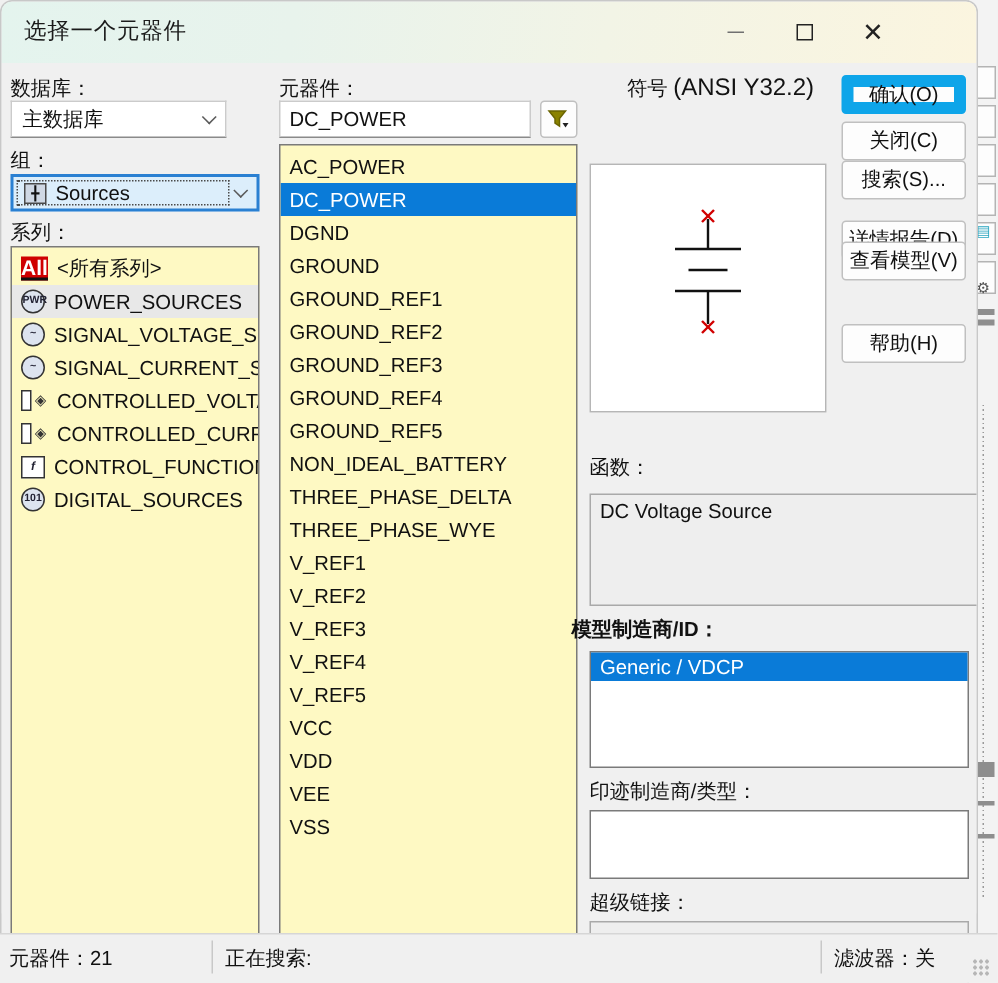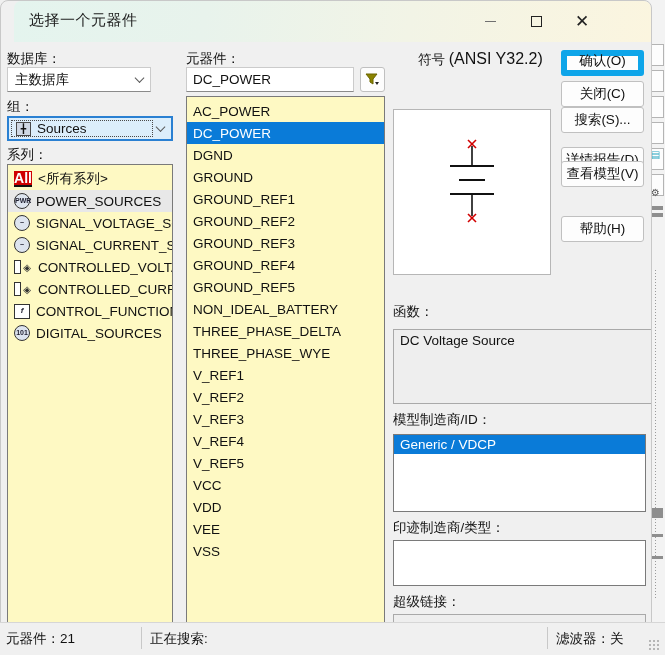--- a/index.html
+++ b/index.html
@@ -42,21 +42,20 @@
     width: 652px; height: 648px;
     background: #f0f0f0;
     border: 1px solid #c8c8c8;
     border-radius: 8px 8px 0 0;
     overflow: hidden;
   }
   #titlebar {
     position: relative; height: 41px;
     background: linear-gradient(100deg, #e4f4ee 0%, #e8f3ec 30%, #f2f4e6 62%, #fbf5df 100%);
     border-radius: 7px 7px 0 0;
-    margin-left: 13px;
   }
   #title-text {
     position: absolute; left: 15px; top: 10px;
     font-size: 15px; color: #1b1b1b; letter-spacing: .5px;
   }
   .wbtn {
     position: absolute; top: 0; width: 46px; height: 41px;
     display: flex; align-items: center; justify-content: center;
     font-size: 14px; color: #1d1d1d;
   }
@@ -132,21 +131,21 @@
   }
 
   
   .btn {
     position: absolute; height: 26px; width: 83px;
     background: #fdfdfd; border: 1px solid #c0c0c0; border-radius: 3px;
     font-size: 13.5px; color: #111;
     display: flex; align-items: center; justify-content: center;
     cursor: default;
   }
-  .btn.default { border: 6px solid #0ea5e9; align-items: flex-end; }
+  .btn.default { border: 8px solid #0ea5e9; }
 
   
   .fieldbox {
     position: absolute; background: #fff; border: 1px solid #7a7a7a;
   }
   .fieldbox.grey { background: #eeeeee; border: 1px solid #a9a9a9; }
   .fieldbox .ftext {
     padding: 3px 6px; font-size: 13.5px; color: #111; white-space: nowrap;
   }
   .fieldbox .ftext.sel { background: #0a7bd8; color: #fff; padding: 2px 6px; }
@@ -417,21 +416,21 @@
 
     <div class="lbl" style="left:392px; top:261px;">函数：</div>
     <div class="fieldbox grey" style="left:392px; top:287px; width:297px; height:75px;">
       <div class="ftext">DC Voltage Source</div>
       <div class="vsb">
         <div class="arrow-up"></div>
         <div class="arrow-dn"></div>
       </div>
     </div>
 
-    <div class="lbl" style="left:392px; top:369px;">模型制造商/ID：</div>
+    <div class="lbl" style="left:380px; top:369px;font-weight:bold;">模型制造商/ID：</div>
     <div class="fieldbox" style="left:392px; top:392px; width:253px; height:78px;">
       <div class="ftext sel">Generic / VDCP</div>
     </div>
 
     <div class="lbl" style="left:392px; top:477px;">印迹制造商/类型：</div>
     <div class="fieldbox" style="left:392px; top:498px; width:253px; height:46px;">
       <div class="ftext"></div>
     </div>
 
     <div class="lbl" style="left:392px; top:551px;">超级链接：</div>

